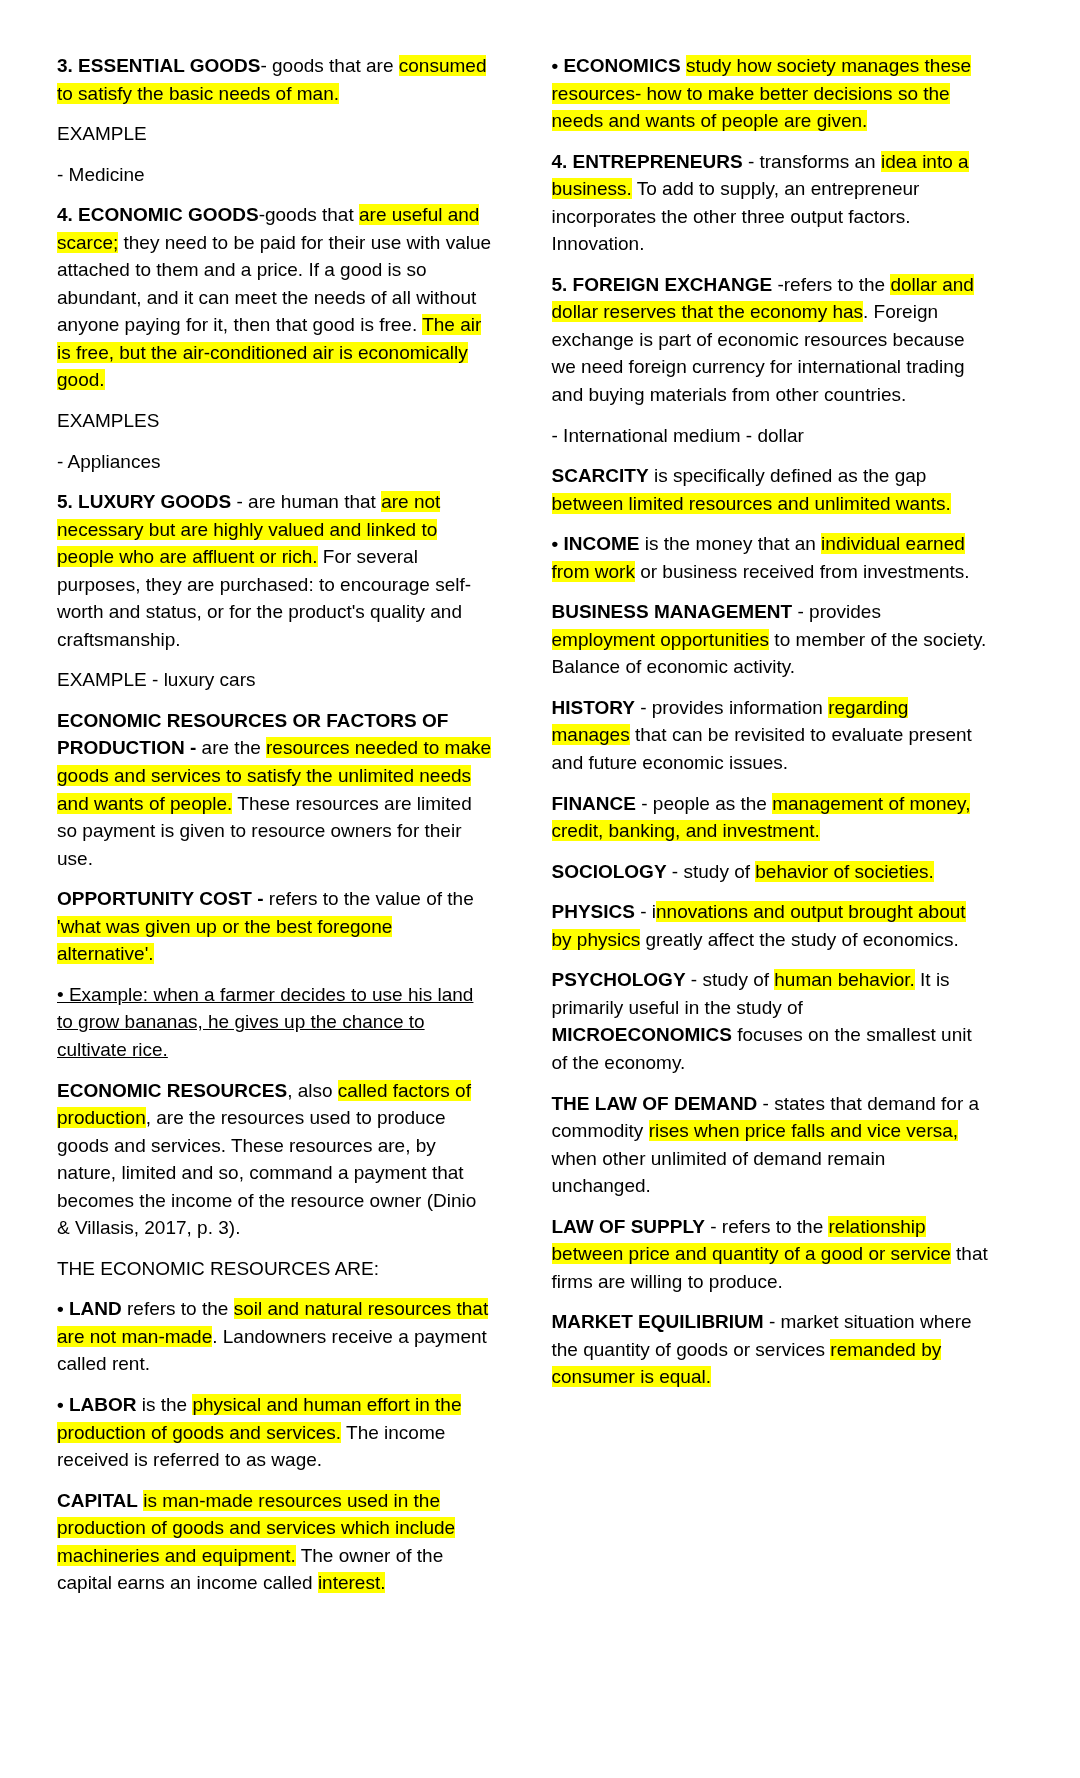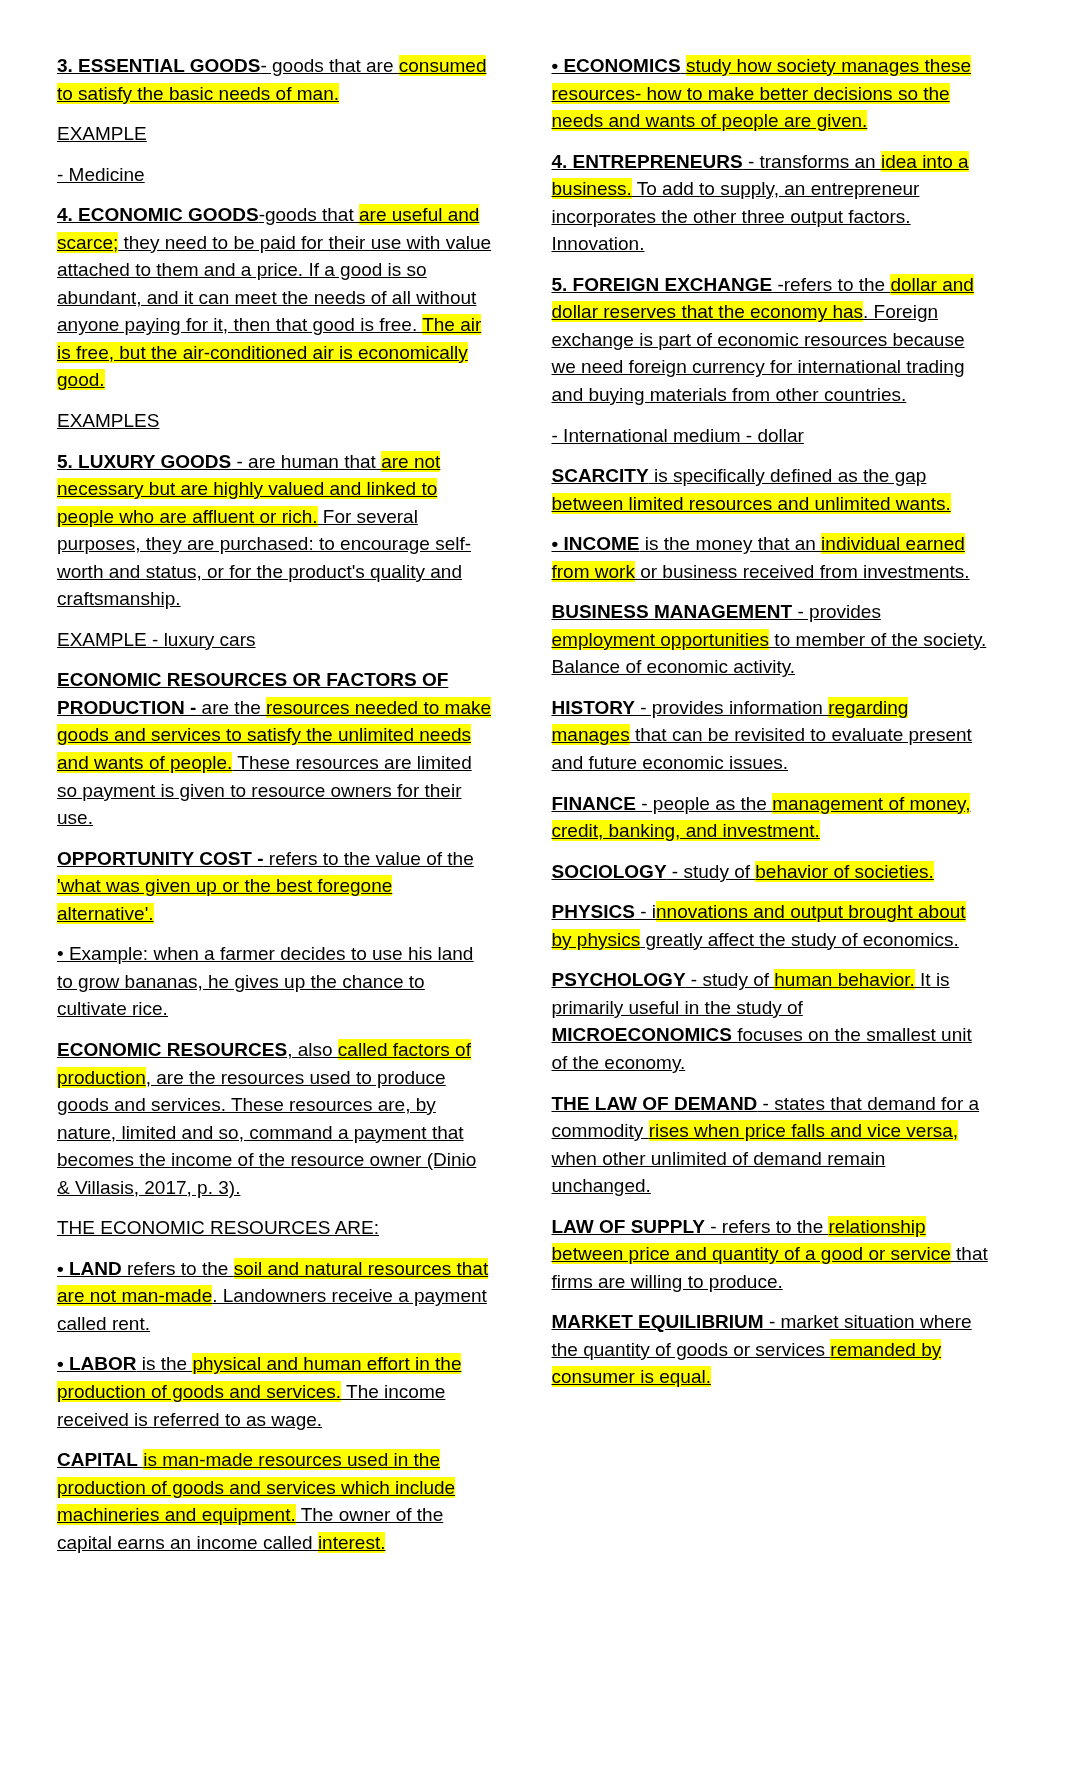--- a/index.html
+++ b/index.html
@@ -18,21 +18,20 @@
     background: var(--page-bg);
     color: var(--text);
     font-family: "Liberation Sans", "DejaVu Sans", sans-serif;
     font-size: 19px;
     line-height: 1.45;
   }
   .page {
     width: 1073px;
     min-height: 1778px;
     padding: 52px 85px 48px 57px;
-    text-decoration: underline;
   }
   .columns {
     display: grid;
     grid-template-columns: 1fr 1fr;
     column-gap: 58px;
     align-items: start;
   }
   .col { min-width: 0; }
   .para {
     margin: 0 0 13px 0;
@@ -46,20 +45,21 @@
 <body>
 
 <div class="page">
   <div class="columns">
     <div class="col">
         <p class="para"><span class="bold">3. ESSENTIAL GOODS</span><span>- goods that are </span><span class="highlight">consumed to satisfy the basic needs of man.</span></p>
         <p class="para"><span>EXAMPLE</span></p>
         <p class="para"><span>- Medicine</span></p>
         <p class="para"><span class="bold">4. ECONOMIC GOODS</span><span>-goods that </span><span class="highlight">are useful and scarce;</span><span> they need to be paid for their use with value attached to them and a price. If a good is so abundant, and it can meet the needs of all without anyone paying for it, then that good is free. </span><span class="highlight">The air is free, but the air-conditioned air is economically good.</span></p>
         <p class="para"><span>EXAMPLES</span></p>
+        <p class="para"><span>- Appliances</span></p>
         <p class="para"><span class="bold">5. LUXURY GOODS</span><span> - are human that </span><span class="highlight">are not necessary but are highly valued and linked to people who are affluent or rich.</span><span> For several purposes, they are purchased: to encourage self-worth and status, or for the product's quality and craftsmanship.</span></p>
         <p class="para"><span>EXAMPLE - luxury cars</span></p>
         <p class="para"><span class="bold">ECONOMIC RESOURCES OR FACTORS OF PRODUCTION -</span><span> are the </span><span class="highlight">resources needed to make goods and services to satisfy the unlimited needs and wants of people.</span><span> These resources are limited so payment is given to resource owners for their use.</span></p>
         <p class="para"><span class="bold">OPPORTUNITY COST -</span><span> refers to the value of the </span><span class="highlight">'what was given up or the best foregone alternative'.</span></p>
         <p class="para"><span class="underline">• Example: when a farmer decides to use his land to grow bananas, he gives up the chance to cultivate rice.</span></p>
         <p class="para"><span class="bold">ECONOMIC RESOURCES</span><span>, also </span><span class="highlight">called factors of production</span><span>, are the resources used to produce goods and services. These resources are, by nature, limited and so, command a payment that becomes the income of the resource owner (Dinio &amp; Villasis, 2017, p. 3).</span></p>
         <p class="para"><span>THE ECONOMIC RESOURCES ARE:</span></p>
         <p class="para"><span class="bold">• LAND</span><span> refers to the </span><span class="highlight">soil and natural resources that are not man-made</span><span>. Landowners receive a payment called rent.</span></p>
         <p class="para"><span class="bold">• LABOR</span><span> is the </span><span class="highlight">physical and human effort in the production of goods and services.</span><span> The income received is referred to as wage.</span></p>
         <p class="para"><span class="bold">CAPITAL</span><span> </span><span class="highlight">is man-made resources used in the production of goods and services which include machineries and equipment.</span><span> The owner of the capital earns an income called </span><span class="highlight">interest.</span></p>

